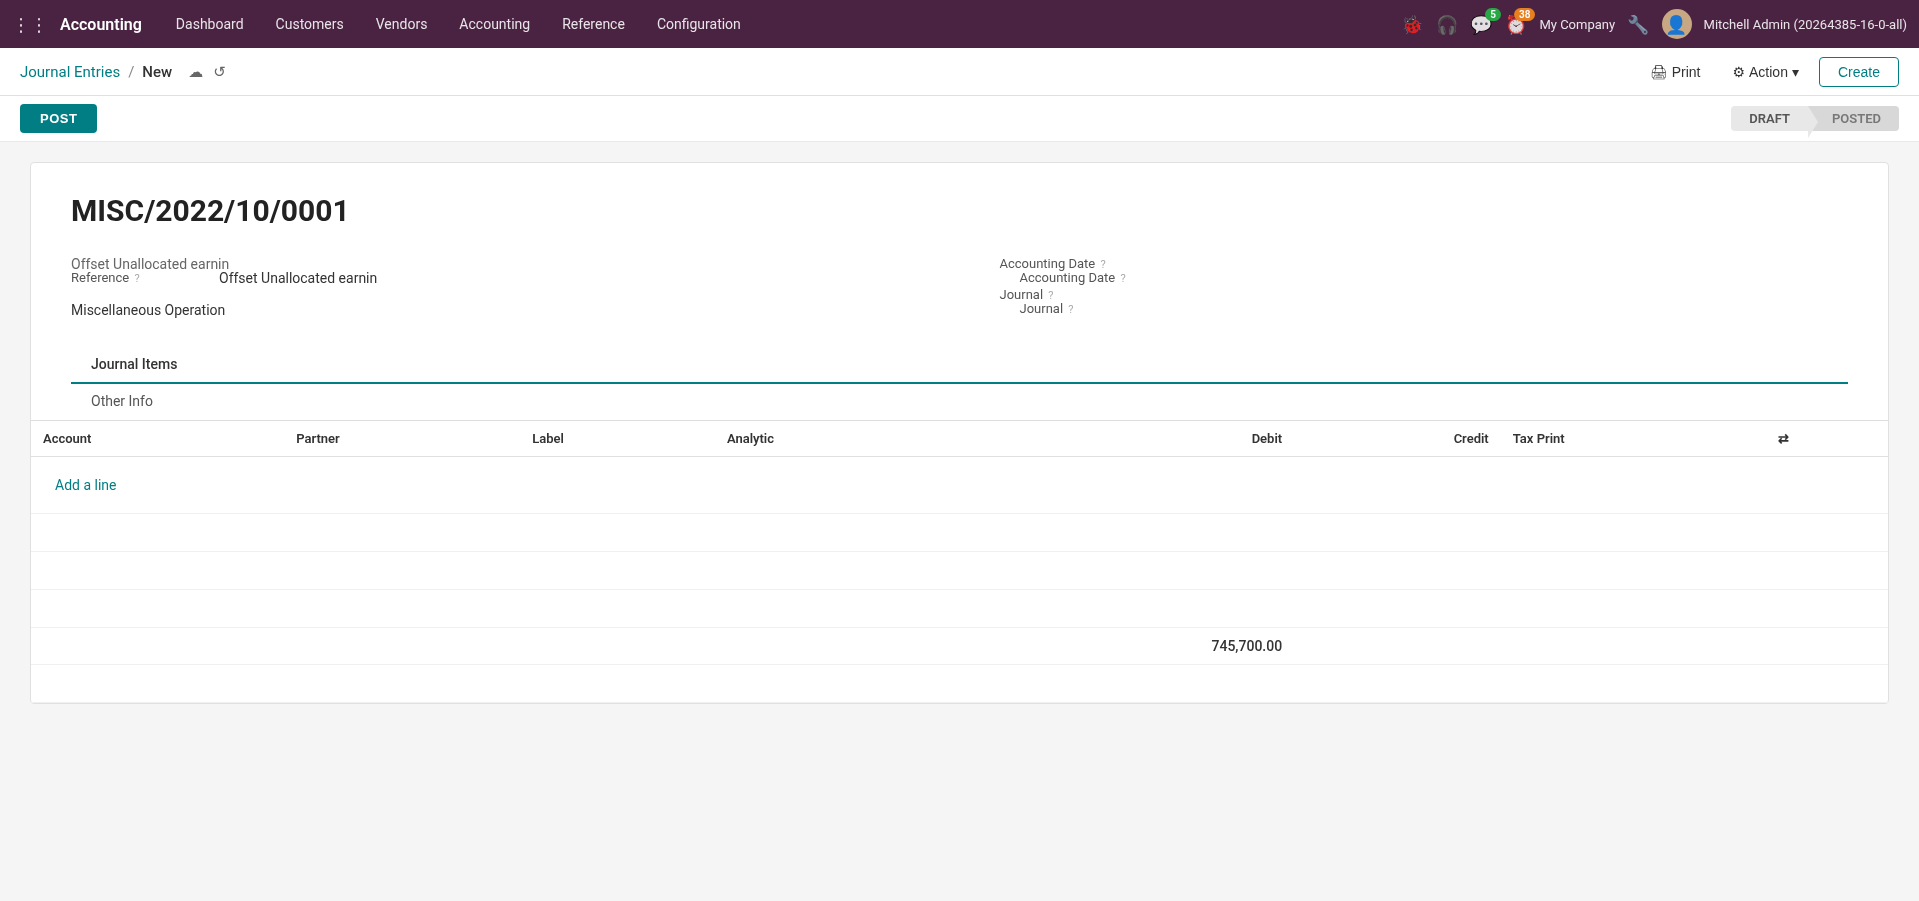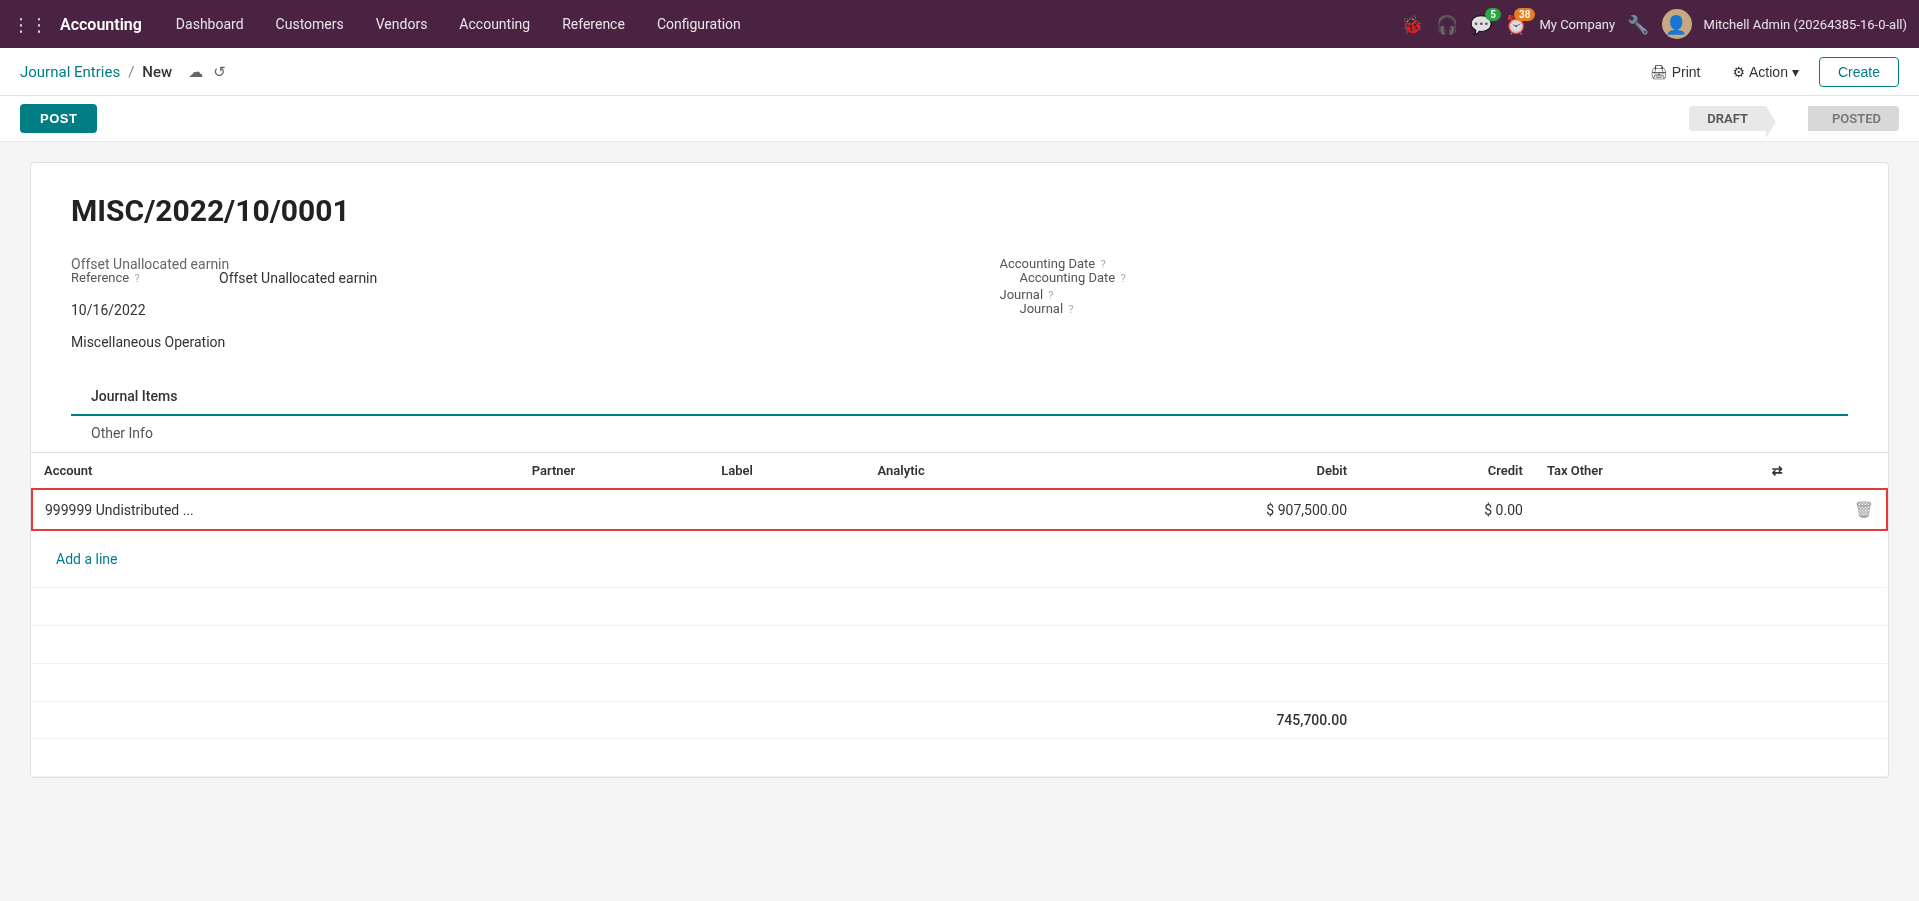--- a/index.html
+++ b/index.html
@@ -105,21 +105,21 @@
       background: #017e84;
       color: #fff;
       border: none;
       cursor: pointer;
       font-size: 13px;
       font-weight: 600;
       padding: 7px 20px;
       border-radius: 4px;
       letter-spacing: 0.5px;
     }
-    .status-bar { margin-left: auto; display: flex; align-items: flex-end; gap: 42px; }
+    .status-bar { margin-left: auto; display: flex; align-items: flex-end; }
     .status-draft {
       background: #e8e8e8;
       color: #555;
       padding: 5px 18px;
       font-size: 13px;
       font-weight: 600;
       border-radius: 4px 0 0 4px;
       position: relative;
     }
     .status-draft::after {
@@ -314,23 +314,20 @@
     <div style="display:grid; grid-template-columns: 1fr 1fr; gap: 0; margin-top: -60px; margin-bottom: 28px;">
       <div style="display:flex; flex-direction: column; gap: 16px;">
         <div style="display:flex; align-items: flex-start; gap: 8px;">
           <span style="color:#555; font-size:13px; min-width:140px;">
             <span>Reference</span>
             <span style="color:#aaa; font-size:11px; margin-left:2px;">?</span>
           </span>
           <span style="color:#333; font-size:14px;">Offset Unallocated earnin</span>
         </div>
         <div style="display:flex; align-items: baseline; gap: 8px; padding-left: 0px;">
-          <span style="color:#333; font-size:14px;">10/16/2022</span>
-        </div>
-        <div style="display:flex; align-items: baseline; gap: 8px; padding-left: 0px;">
           <span style="color:#333; font-size:14px;">Miscellaneous Operation</span>
         </div>
       </div>
       <div style="display:flex; flex-direction: column; gap: 16px; padding-left: 60px;">
         <div style="display:flex; align-items: baseline; gap: 8px;">
           <span style="color:#555; font-size:13px; min-width:140px;">
             <span>Accounting Date</span>
             <span style="color:#aaa; font-size:11px; margin-left:2px;">?</span>
           </span>
         </div>
@@ -355,40 +352,28 @@
     <div class="table-section">
       <table class="data-table">
         <thead>
           <tr>
             <th><span>Account</span></th>
             <th><span>Partner</span></th>
             <th><span>Label</span></th>
             <th><span>Analytic</span></th>
             <th class="right"><span>Debit</span></th>
             <th class="right"><span>Credit</span></th>
-            <th><span>Tax Other</span></th>
+            <th><span>Tax Print</span></th>
             <th class="col-controls">
               <span>⇄</span>
             </th>
           </tr>
         </thead>
         <tbody>
 
-          <tr style="outline: 2px solid #e53935; outline-offset: -1px; background: #fff;">
-            <td style="border-top: 2px solid #e53935; border-bottom: 2px solid #e53935; border-left: 2px solid #e53935;">999999 Undistributed ...</td>
-            <td style="border-top: 2px solid #e53935; border-bottom: 2px solid #e53935;"></td>
-            <td style="border-top: 2px solid #e53935; border-bottom: 2px solid #e53935;"></td>
-            <td style="border-top: 2px solid #e53935; border-bottom: 2px solid #e53935;"></td>
-            <td class="right" style="border-top: 2px solid #e53935; border-bottom: 2px solid #e53935;">$ 907,500.00</td>
-            <td class="right" style="border-top: 2px solid #e53935; border-bottom: 2px solid #e53935;">$ 0.00</td>
-            <td style="border-top: 2px solid #e53935; border-bottom: 2px solid #e53935;"></td>
-            <td style="border-top: 2px solid #e53935; border-bottom: 2px solid #e53935; border-right: 2px solid #e53935; text-align:right;">
-              <span class="delete-icon">🗑</span>
-            </td>
-          </tr>
           <tr>
             <td colspan="8">
               <span class="add-line">Add a line</span>
             </td>
           </tr>
           <tr class="empty-row">
             <td colspan="8"></td>
           </tr>
           <tr class="empty-row">
             <td colspan="8"></td>

